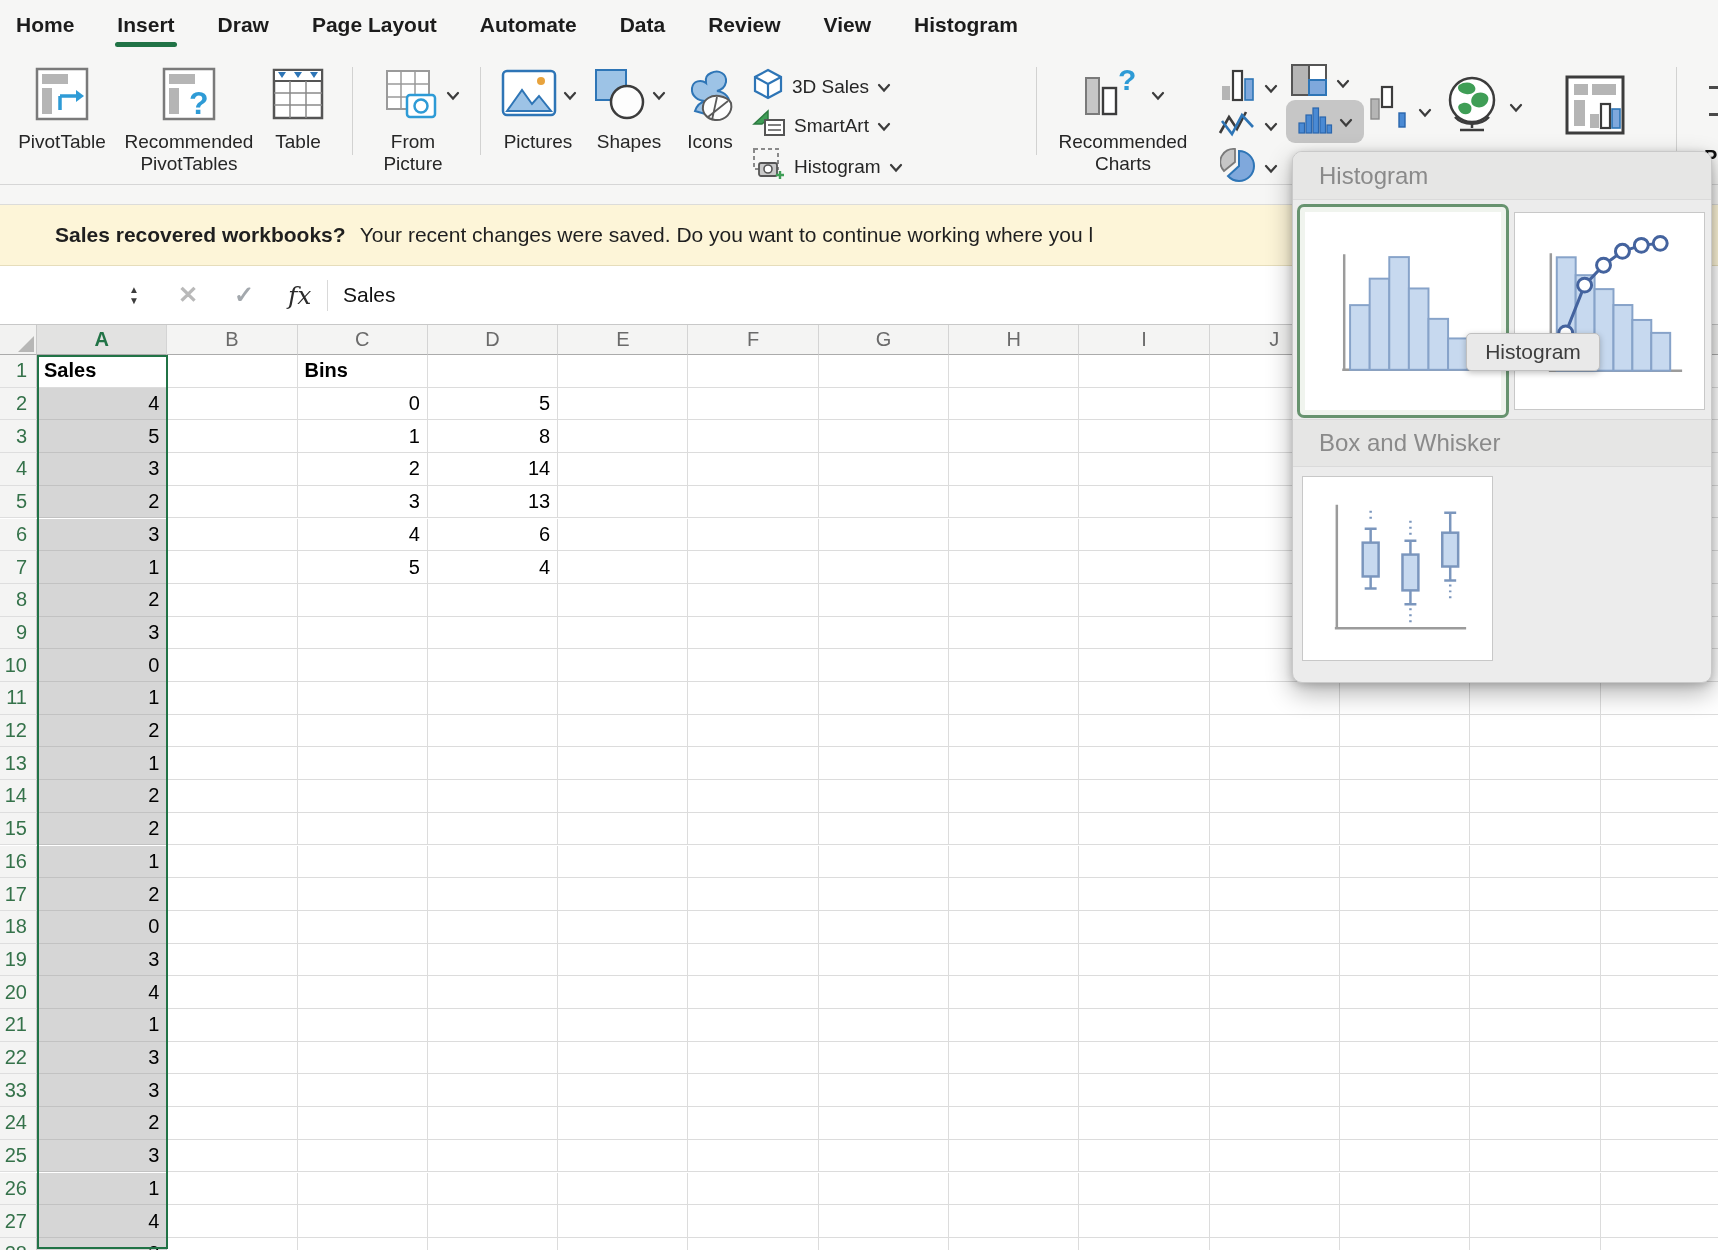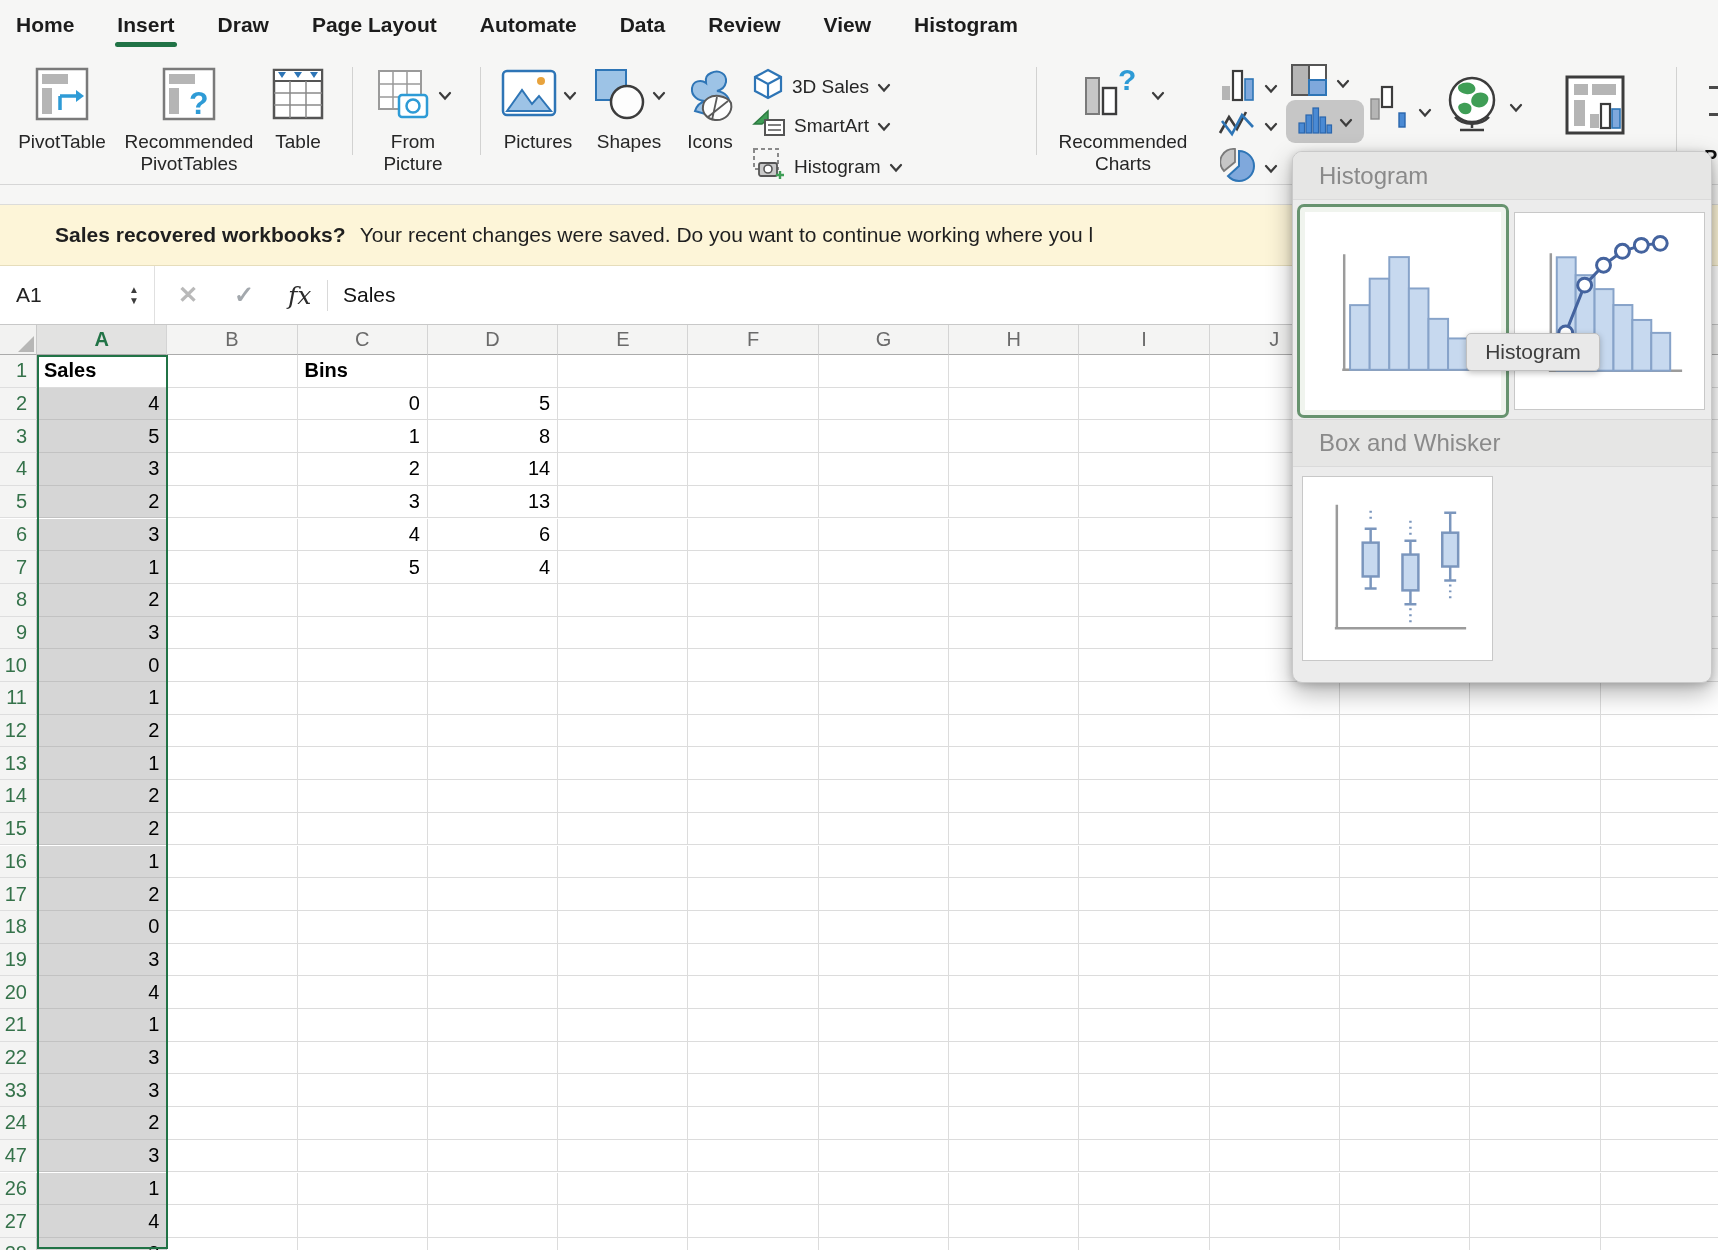--- a/index.html
+++ b/index.html
@@ -122,21 +122,21 @@
             <path d="M9 7 L17 7 L13 13 Z M25 7 L33 7 L29 13 Z M41 7 L49 7 L45 13 Z" fill="#2e75b6"></path>
             <path d="M5 28 L53 28 M5 40 L53 40 M21 16 L21 53 M37 16 L37 53" stroke="#8a8a8a" stroke-width="1.5"></path>
           </svg>
     </span>
       </div>
     <div class="rb-label">Table</div>
   </div>
 
   <div class="rb-divider" style="left:352px;"></div>
 
-  <div class="rb-big" style="left:366px; top:8px; width:94px;">
+  <div class="rb-big" style="left:366px; top:8px; width:94px;align-items:flex-end;">
     <div class="rb-icon-row">
       <span>
         <svg width="58" height="58" viewBox="0 0 58 58">
             <rect x="4" y="6" width="42" height="38" fill="#fff" stroke="#9a9a9a" stroke-width="2"></rect>
             <path d="M18 6 L18 44 M32 6 L32 44 M4 19 L46 19 M4 32 L46 32" stroke="#9a9a9a" stroke-width="1.5"></path>
             <rect x="24" y="30" width="28" height="22" rx="3" fill="#fff" stroke="#2e9bd6" stroke-width="2.5"></rect>
             <circle cx="38" cy="41" r="6.5" fill="none" stroke="#2e9bd6" stroke-width="2.5"></circle>
           </svg>
       </span>
       <span class="chev"><svg width="14" height="10" viewBox="0 0 14 10">
@@ -366,23 +366,20 @@
 </div>
 
 <div class="clipped-p">P</div>
 
 <div id="notifbar" class="abs">
   <span class="t">Sales recovered workbooks?</span>
   <span>Your recent changes were saved. Do you want to continue working where you l</span>
 </div>
 
 <div id="formulabar" class="abs">
-  <div id="namebox">
-      <span>A1</span>
-    </div>
   <div id="spinner">
       <span>▲</span>
       <span>▼</span>
     </div>
   <div id="fb-x" class="fb-ico">✕</div>
   <div id="fb-check" class="fb-ico">✓</div>
   <div id="fb-fx" class="fb-ico">fx</div>
   <div id="fb-sep"></div>
   <div id="fb-value">Sales</div>
 </div>
@@ -782,21 +779,21 @@
       <div class="cell" style="width: 130.3px;"></div>
       <div class="cell" style="width: 130.3px;"></div>
       <div class="cell" style="width: 130.3px;"></div>
       <div class="cell" style="width: 130.3px;"></div>
       <div class="cell" style="width: 130.3px;"></div>
       <div class="cell" style="width: 130.3px;"></div>
       <div class="cell" style="width: 130.3px;"></div>
       <div class="cell" style="width: 130.3px;"></div>
     </div>
     <div style="position: absolute; left: 0px; top: 814.8px; height: 32.7px; display: flex;">
-      <div class="rowhdr">47</div>
+      <div class="rowhdr">25</div>
       <div class="cell num selgray" style="width: 130.3px;">3</div>
       <div class="cell" style="width: 130.3px;"></div>
       <div class="cell" style="width: 130.3px;"></div>
       <div class="cell" style="width: 130.3px;"></div>
       <div class="cell" style="width: 130.3px;"></div>
       <div class="cell" style="width: 130.3px;"></div>
       <div class="cell" style="width: 130.3px;"></div>
       <div class="cell" style="width: 130.3px;"></div>
       <div class="cell" style="width: 130.3px;"></div>
       <div class="cell" style="width: 130.3px;"></div>

